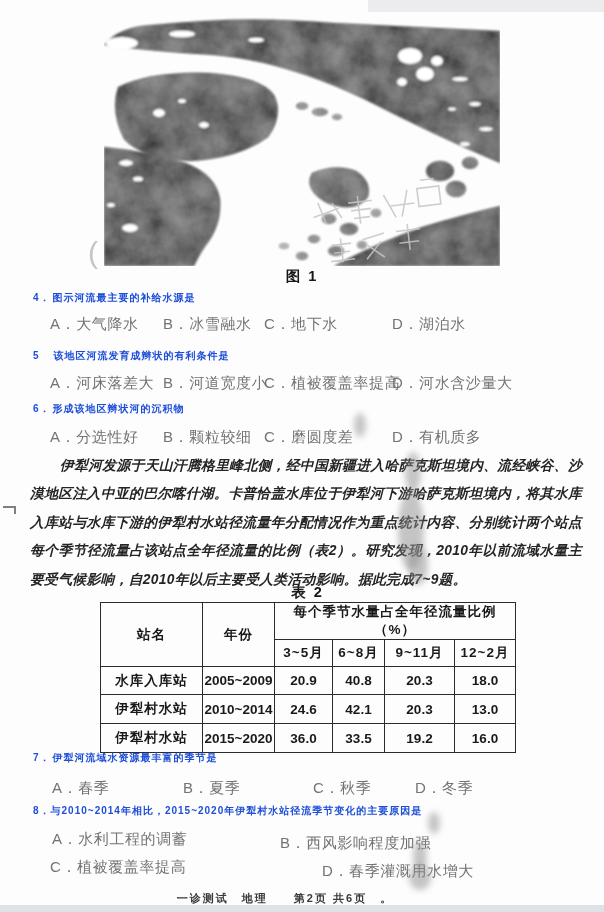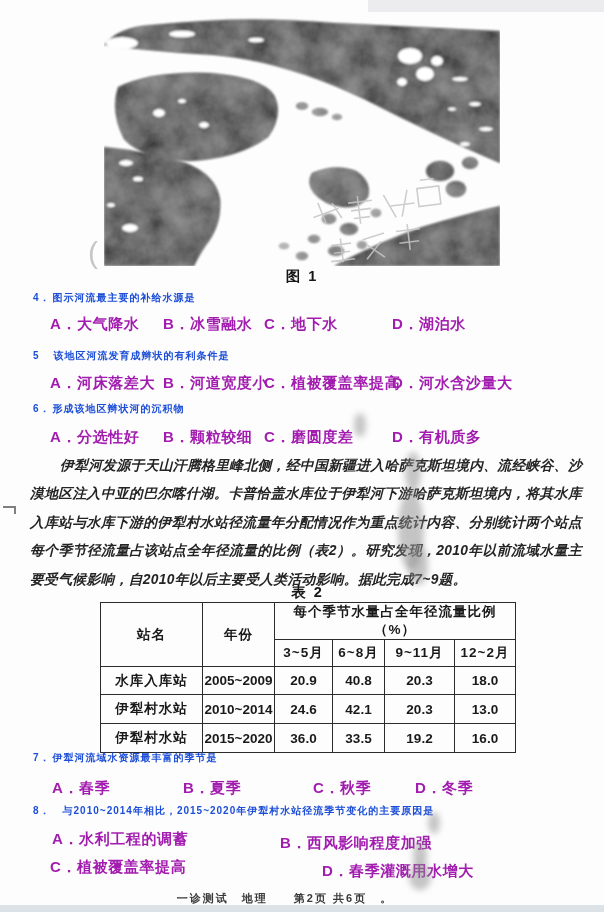--- a/index.html
+++ b/index.html
@@ -4,21 +4,21 @@
 <style>
   html,body{margin:0;padding:0;}
   body{
     width:604px;height:912px;position:relative;overflow:hidden;
     background:#fdfdfd;color:#1c1c1c;
     font-family:"Liberation Sans","DejaVu Sans",sans-serif;
   }
   .abs{position:absolute;}
   .stem{font-size:10px;font-weight:700;letter-spacing:1px;white-space:nowrap;color:#1d4ed8;}
   .stem .num{display:inline-block;}
-  .opt{font-size:15px;font-weight:700;letter-spacing:0.6px;white-space:nowrap;color:#a21caf;}
+  .opt{font-size:15px;font-weight:400;letter-spacing:0.6px;white-space:nowrap;color:#737373;}
   .passage{
     font-size:13.8px;font-style:italic;font-weight:600;line-height:28.4px;
     text-align:justify;text-indent:30px;letter-spacing:0.3px;color:#242424;
   }
   .caption{font-size:14.5px;font-weight:700;letter-spacing:2px;color:#161616;}
   .exam-table{border-collapse:collapse;table-layout:fixed;width:415px;background:transparent;}
   .exam-table td{
     border:1.3px solid #2b2b2b;text-align:center;vertical-align:middle;
     font-size:13.5px;padding:0;color:#191919;margin-top:6px;
   }
@@ -191,21 +191,21 @@
   </tbody>
     </table>
 </div>
 
 <div class="abs stem" style="left:33px;top:751px;"><span class="num">7．</span><span style="margin-left:2px;">伊犁河流域水资源最丰富的季节是</span></div>
 <span class="abs opt" style="left:52px;top:779px;">A．春季</span>
 <span class="abs opt" style="left:183px;top:779px;">B．夏季</span>
 <span class="abs opt" style="left:313px;top:779px;">C．秋季</span>
 <span class="abs opt" style="left:415px;top:779px;">D．冬季</span>
 
-<div class="abs stem" style="left:33px;top:804px;"><span class="num">8．</span><span style="margin-left:12px;">与2010~2014年相比，2015~2020年伊犁村水站径流季节变化的主要原因是</span></div>
+<div class="abs stem" style="left:33px;top:804px;"><span class="num">8．</span><span style="margin-left:0;">与2010~2014年相比，2015~2020年伊犁村水站径流季节变化的主要原因是</span></div>
 <span class="abs opt" style="left:52px;top:830px;">A．水利工程的调蓄</span>
 <span class="abs opt" style="left:280px;top:834px;">B．西风影响程度加强</span>
 <span class="abs opt" style="left:50px;top:858px;">C．植被覆盖率提高</span>
 <span class="abs opt" style="left:282px;top:862px;margin-left:40px;">D．春季灌溉用水增大</span>
 
 <div class="abs footer" style="left:0;top:891px;width:570px;">一诊测试　地理　　第2页 共6页　。</div>
 
 <div class="penmark" style="left:3px;top:506px;"></div>
 <div class="paren-artifact" style="left:88px;top:236px;">(</div>
 <div class="smudge" style="left:354px;top:413px;width:12px;height:24px;"></div>

